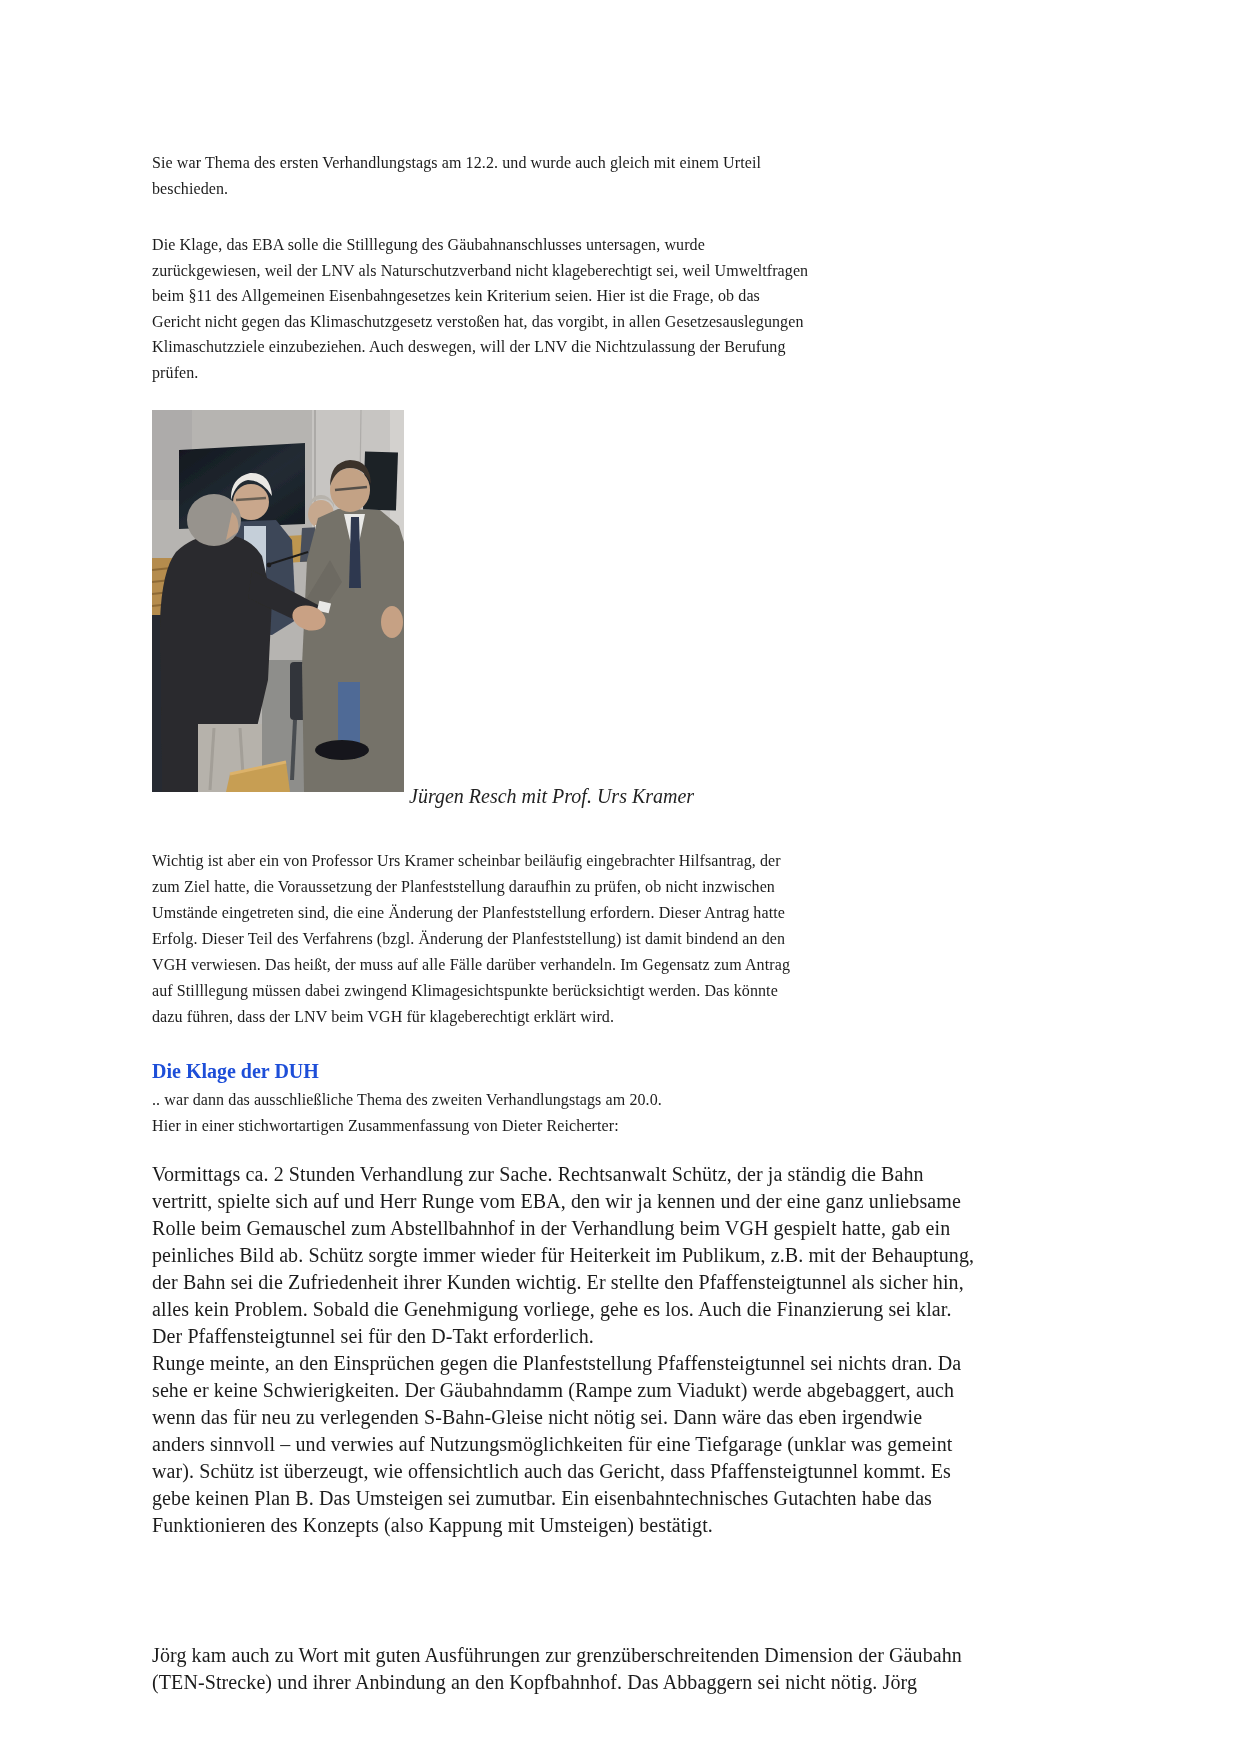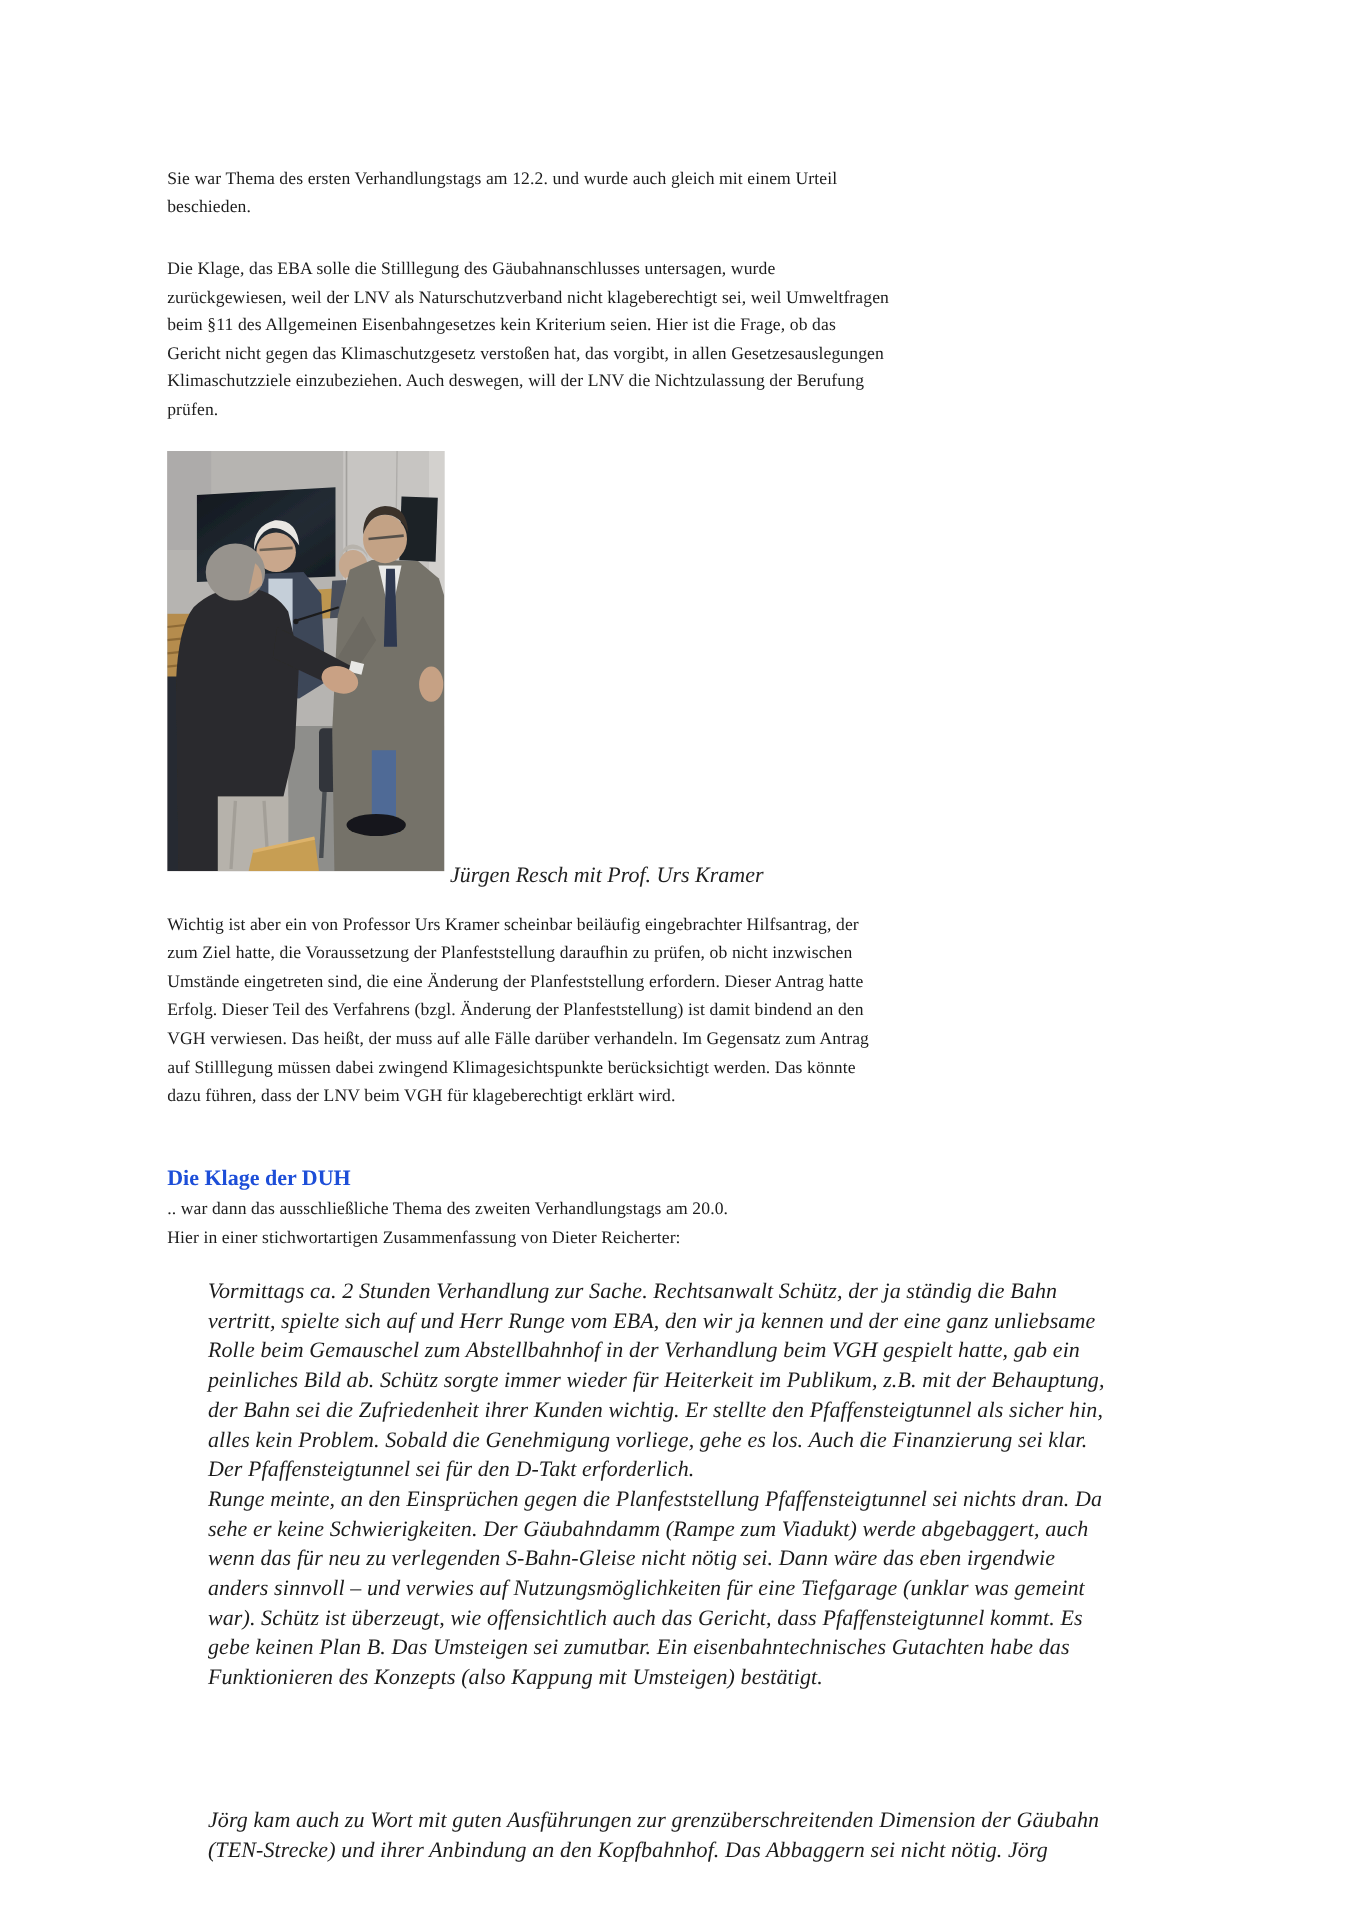--- a/index.html
+++ b/index.html
@@ -24,25 +24,23 @@
   .heading {
     left: 152px;
     font-size: 20px;
     font-weight: bold;
     line-height: 25px;
   }
   .italic-block {
     left: 152px;
     width: 990px;
     font-size: 20px;
-    font-style: italic;
     line-height: 27px;
     white-space: pre-line;
     letter-spacing: 0.1px;
-    margin-left: 37px;
   }
   .photo-frame {
     left: 152px; top: 410px;
     width: 252px; height: 382px;
     overflow: hidden;
     background: #b8b6b3;
   }
   .photo-frame svg { display: block; }
   .caption {
     left: 409px; top: 768px;
@@ -160,21 +158,21 @@
       <g>
         <line x1="118" y1="154" x2="156" y2="142" stroke="#1d1d1d" stroke-width="2"></line>
         <circle cx="117" cy="155" r="2.4" fill="#1d1d1d"></circle>
       </g>
     </g>
   </svg>
 </div>
 
 <div class="abs caption">Jürgen Resch mit Prof. Urs Kramer</div>
 
-<div class="abs body-text p3" style="top:828px">Wichtig ist aber ein von Professor Urs Kramer scheinbar beiläufig eingebrachter Hilfsantrag, der
+<div class="abs body-text p3" style="top:848px">Wichtig ist aber ein von Professor Urs Kramer scheinbar beiläufig eingebrachter Hilfsantrag, der
 zum Ziel hatte, die Voraussetzung der Planfeststellung daraufhin zu prüfen, ob nicht inzwischen
 Umstände eingetreten sind, die eine Änderung der Planfeststellung erfordern. Dieser Antrag hatte
 Erfolg. Dieser Teil des Verfahrens (bzgl. Änderung der Planfeststellung) ist damit bindend an den
 VGH verwiesen. Das heißt, der muss auf alle Fälle darüber verhandeln. Im Gegensatz zum Antrag
 auf Stilllegung müssen dabei zwingend Klimagesichtspunkte berücksichtigt werden. Das könnte
 dazu führen, dass der LNV beim VGH für klageberechtigt erklärt wird.</div>
 
 <div class="abs heading" style="top: 1059px; color: #1d4ed8; text-align: right;">Die Klage der DUH</div>
 
 <div class="abs body-text" style="top:1087px">.. war dann das ausschließliche Thema des zweiten Verhandlungstags am 20.0.

